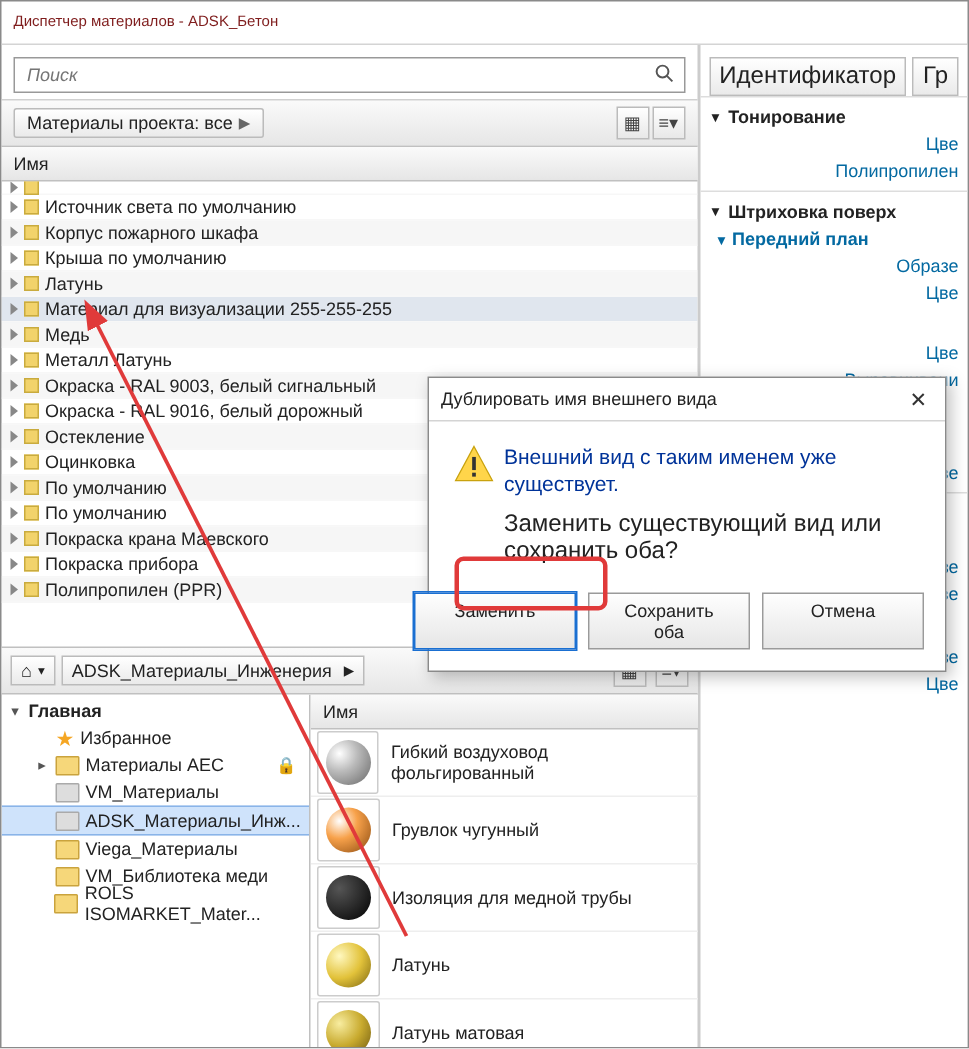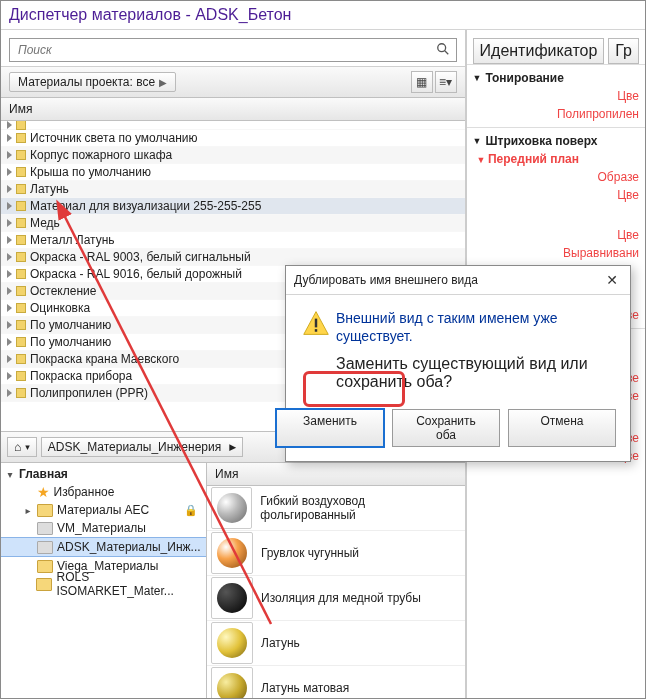--- a/index.html
+++ b/index.html
@@ -1,17 +1,17 @@
 <!DOCTYPE html>
 <html><head>
 <meta charset="utf-8">
 <style>
 html,body{margin:0;padding:0;font-family:"Segoe UI",Tahoma,sans-serif;font-size:12px;color:#222;background:#fff}
 .window{width:646px;height:699px;position:relative;border:1px solid #8a8a8a;box-sizing:border-box;background:#fff;overflow:hidden}
-.titlebar{height:28px;line-height:28px;padding-left:8px;color:#4c1d95;border-bottom:1px solid #d4d4d4;font-size:16px}
+.titlebar{height:28px;line-height:28px;padding-left:8px;color:#7f1d1d;border-bottom:1px solid #d4d4d4;font-size:10px}
 .body{display:flex;height:calc(100% - 28px)}
 .left{width:520px;display:flex;flex-direction:column;border-right:1px solid #ccc}
 .right{flex:1;background:#fff;padding:0;border-left:1px solid #ccc}
 .searchrow{padding:8px 8px 4px 8px;display:flex;gap:8px;align-items:center}
 .searchbox{flex:1;height:22px;border:1px solid #999;display:flex;align-items:center;padding:0 6px;background:#fff}
 .searchbox input{border:none;outline:none;flex:1;font-style:italic;color:#888;font-size:12px}
 .searchbox .mag{color:#555}
 .filterrow{display:flex;align-items:center;padding:4px 8px;background:linear-gradient(#fafafa,#e6e6e6);border-top:1px solid #d0d0d0;border-bottom:1px solid #c0c0c0}
 .chip{background:linear-gradient(#fff,#eaeaea);border:1px solid #bbb;padding:2px 8px;border-radius:2px;display:flex;align-items:center;gap:4px}
 .chip .arrow{font-size:10px;color:#666}
@@ -45,24 +45,24 @@
 .ball.orange{background:radial-gradient(circle at 30% 30%,#fff,#f7a14a 40%,#8a4a10)}
 .ball.dark{background:radial-gradient(circle at 30% 30%,#555,#222 60%,#000)}
 .ball.gold{background:radial-gradient(circle at 30% 30%,#fff8c0,#e2c23a 50%,#7a6410)}
 .ball.gold2{background:radial-gradient(circle at 30% 30%,#f8eda0,#c8aa2e 50%,#6b5610)}
 .rightpanel{display:flex;flex-direction:column}
 .rbtnrow{padding:8px 6px 0 6px}
 .rbtn{border:1px solid #bbb;background:linear-gradient(#fff,#eaeaea);padding:3px 6px;font-size:16px}
 .section{border-top:1px solid #ddd;padding:4px 6px}
 .sectitle{display:flex;align-items:center;gap:4px;font-weight:bold;font-size:12px;padding:2px 0}
 .sectitle .caret{font-size:9px}
-.secitem{padding:2px 0 2px 12px;color:#ef4444;text-align:right}
+.secitem{padding:2px 0 2px 12px;color:#0369a1;text-align:right}
 .secitem.sub{font-weight:bold;padding-left:4px;text-align:left}
 
-.dialog{position:absolute;left:284px;top:264px;width:344px;border:1px solid #8a8a8a;background:#fff;box-shadow:3px 3px 10px rgba(0,0,0,.25);z-index:50}
+.dialog{position:absolute;left:284px;top:250px;width:344px;border:1px solid #8a8a8a;background:#fff;box-shadow:3px 3px 10px rgba(0,0,0,.25);z-index:50}
 .dlg-title{height:28px;display:flex;align-items:center;padding:0 8px;border-bottom:1px solid #d4d4d4;font-size:12px}
 .dlg-x{margin-left:auto;font-size:14px;color:#333;padding:0 4px}
 .dlg-body{display:flex;padding:14px 16px 8px 16px;gap:6px}
 .warnicon{width:28px;height:28px;flex:0 0 auto}
 .warnicon svg{width:28px;height:28px}
 .dlg-main{flex:1}
 .dlg-h{color:#003399;font-size:14px;margin-bottom:10px;line-height:1.3}
 .dlg-p{font-size:16px;color:#222}
 .dlg-btns{display:flex;gap:8px;justify-content:flex-end;padding:10px 14px 14px 14px}
 .btn{border:1px solid #9a9a9a;background:linear-gradient(#fefefe,#e6e6e6);padding:4px 14px;font-size:12px;min-width:78px;text-align:center}
@@ -232,20 +232,25 @@
               <span>ADSK_Материалы_Инж...</span>
             </div>
             <div class="node indent">
               <span class="exp"></span>
               <span class="folder"></span>
               <span>Viega_Материалы</span>
             </div>
             <div class="node indent">
               <span class="exp"></span>
               <span class="folder"></span>
+              <span>VM_Библиотека меди</span>
+            </div>
+            <div class="node indent">
+              <span class="exp"></span>
+              <span class="folder"></span>
               <span>ROLS ISOMARKET_Mater...</span>
             </div>
           </div>
         <div class="libmain">
           <div class="libhead">Имя</div>
           <div id="lib-list">
               <div class="librow">
                 <div class="thumb">
                   <div class="ball gray"></div>
                 </div>

